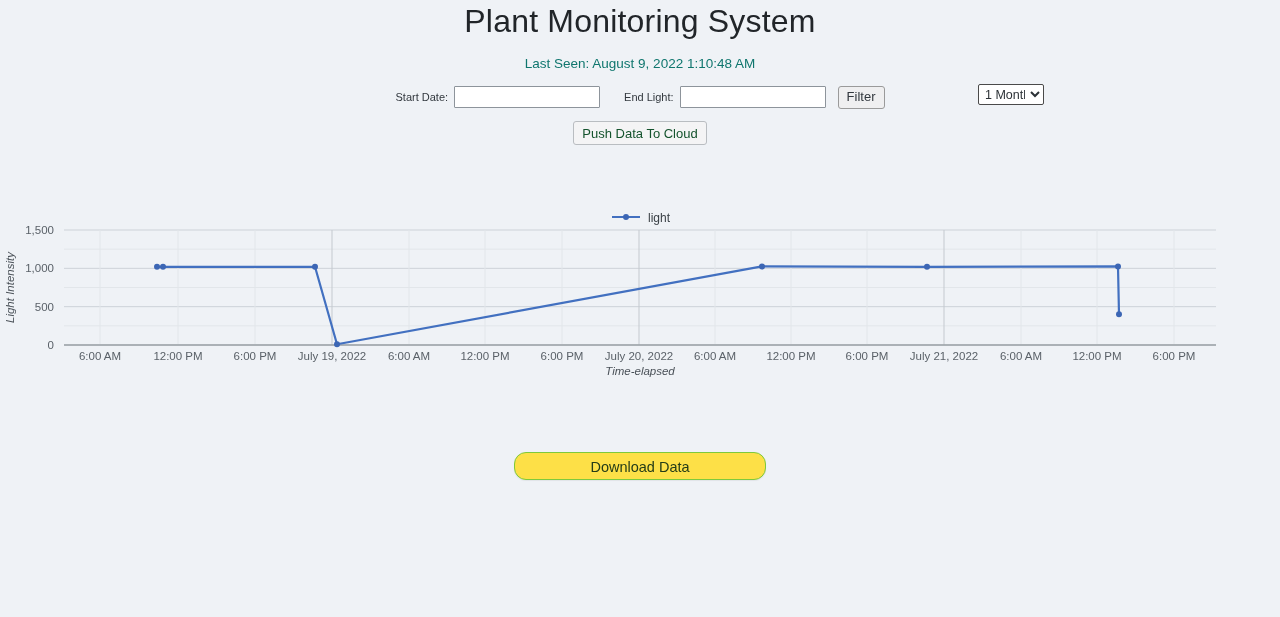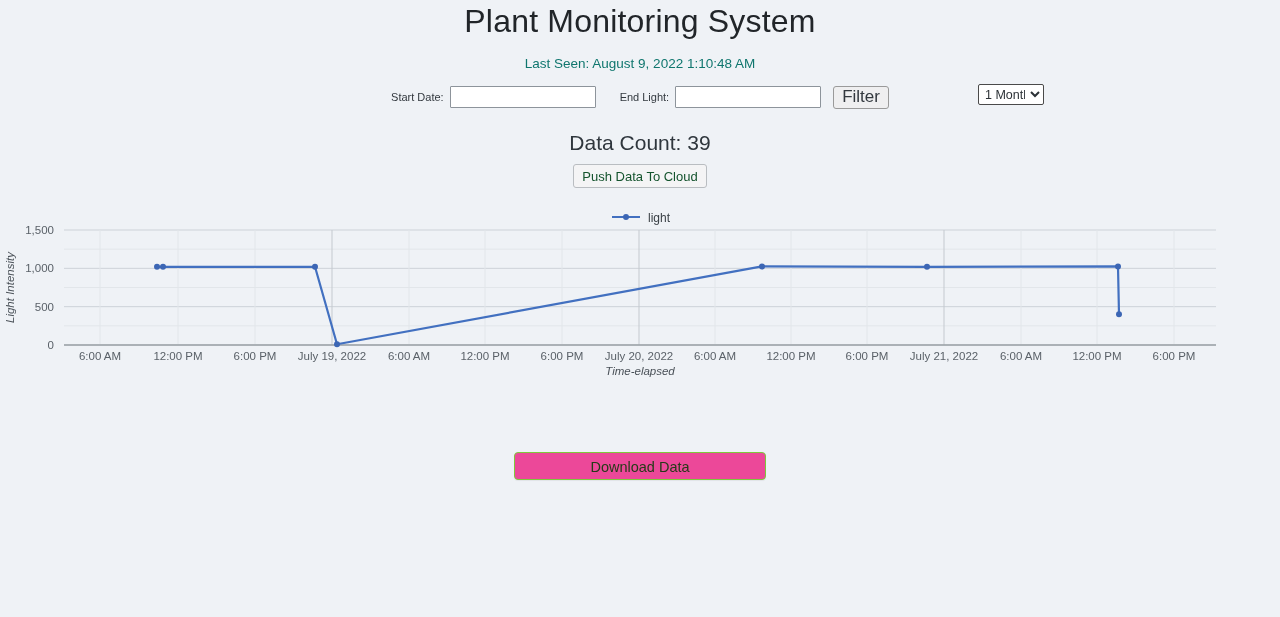--- a/index.html
+++ b/index.html
@@ -65,21 +65,21 @@
     color: #212529;
     padding: 1px 3px;
     border-radius: 1px;
   }
   .date-input:nth-of-type(1) { margin-right: 12px; }
   .spacer-mid { width: 12px; }
   .filter-btn {
     margin-left: 12px;
     height: 23px;
     padding: 0 8px;
-    font-size: 17px;
+    font-size: 13px;
     font-family: "Liberation Sans", sans-serif;
     color: #32383e;
     background: #efeff0;
     border: 1px solid #9a9a9a;
     border-radius: 3px;
     cursor: pointer;
     line-height: 20px;
   }
   .range-select {
     position: absolute;
@@ -137,23 +137,23 @@
     text-align: center;
   }
   .dl-btn {
     display: inline-block;
     width: 252px;
     height: 28px;
     line-height: 27px;
     font-size: 14.5px;
     font-family: "Liberation Sans", sans-serif;
     color: #243c18;
-    background: #ec4899;
+    background: #fde047;
     border: 1px solid #7ec93c;
-    border-radius: 4px;
+    border-radius: 12px;
     cursor: pointer;
     text-align: center;
     box-shadow: 0 1px 1px rgba(0,0,0,0.06);
   }
 </style>
 </head>
 <body>
 
 <div id="page">
 
@@ -168,21 +168,20 @@
       <span class="spacer-mid"></span>
       <span class="field-label">End Light:</span>
       <input class="date-input" type="text" value="" style="">
       <button class="filter-btn">Filter</button>
     </div>
     <select class="range-select">
       <option>1 Month</option>
     </select>
   </div>
 
-  <div class="data-count">Data Count: 39</div>
 
   <div class="push-wrap">
     <button class="push-btn">Push Data To Cloud</button>
   </div>
 
   <div class="chart-area">
     <svg class="chart-svg" id="chart" width="1280" height="175" viewBox="0 0 1280 175">
         <line x1="64" x2="1216" y1="140" y2="140" stroke="#cdd2d8" stroke-width="1"></line>
         <line x1="64" x2="1216" y1="120.83333333333334" y2="120.83333333333334" stroke="#e2e6ea" stroke-width="1"></line>
         <line x1="64" x2="1216" y1="101.66666666666667" y2="101.66666666666667" stroke="#cdd2d8" stroke-width="1"></line>

